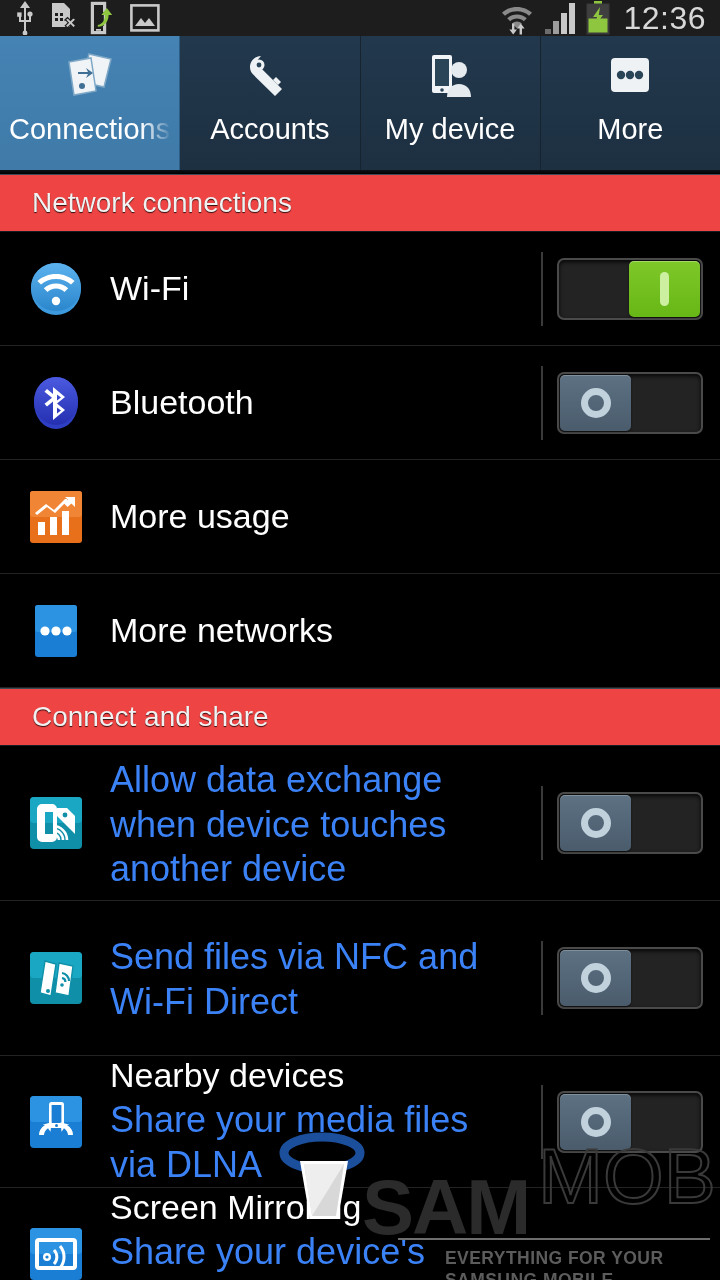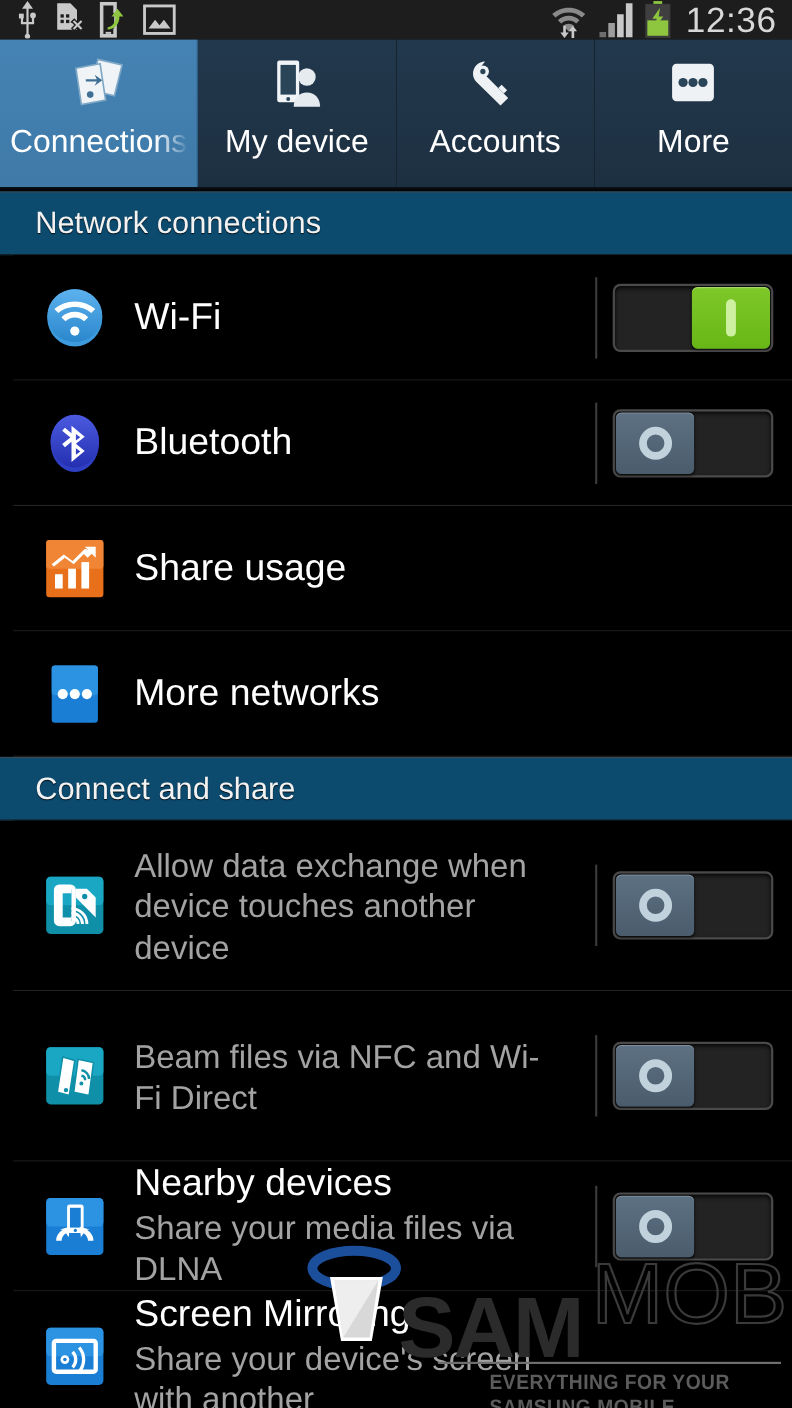--- a/index.html
+++ b/index.html
@@ -45,42 +45,41 @@
   }
   .tab.active .tab-label {
     position:relative; left:0;
     -webkit-mask-image:linear-gradient(90deg,#000 0,#000 82%,rgba(0,0,0,0.25) 97%,rgba(0,0,0,0) 100%);
             mask-image:linear-gradient(90deg,#000 0,#000 82%,rgba(0,0,0,0.25) 97%,rgba(0,0,0,0) 100%);
   }
   .tabbar-shadow { height:4px; background:linear-gradient(#0c1218,#000); }
 
   
   .section {
-    background:#0c4a6e; height:58px;
+    background:#ef4444; height:58px;
     display:flex; align-items:center; padding-left:32px;
     border-bottom:1px solid #161c21;
     box-shadow:inset 0 1px 0 #3c4a55;
   }
   .section-title {
     color:#f2f2f2; font-size:28px; line-height:1;
     text-shadow:0 1px 1px rgba(0,0,0,0.8);
   }
 
   
   .row {
     position:relative; display:flex; align-items:center;
     min-height:114px; padding:0 0 0 24px; background:#000;
     border-bottom:1px solid #232323;
-    margin-left:12px;
   }
   .row.tall { min-height:155px; }
   .row-icon { width:64px; min-width:64px; display:flex; align-items:center; justify-content:center; }
   .row-text { flex:1; padding-left:22px; padding-right:10px; }
   .row-title { color:#ffffff; font-size:34px; line-height:1.12; }
-  .row-sub { color:#a3a3a3; font-size:30px; line-height:1.24; margin-top:4px; max-width:420px; }
+  .row-sub { color:#3b82f6; font-size:36px; line-height:1.24; margin-top:4px; max-width:420px; }
   .row-widget {
     width:196px; min-width:196px; display:flex; align-items:center;
     justify-content:center; align-self:stretch;
   }
   .row-widget::before {
     content:""; width:2px; align-self:center; height:74px;
     background:#3a3a3a; margin-right:14px;
   }
 
   
@@ -230,42 +229,42 @@
             <circle cx="23" cy="36" r="3"></circle>
           </g>
         </svg>
       </span>
       <span class="tab-label">Connections</span>
     </div>
 
     <div class="tab">
       <span class="tab-icon">
         <svg width="62" height="56" viewBox="0 0 62 56">
-          <rect x="13" y="5" width="20" height="38" rx="2" fill="#f0f4f7"></rect>
-          <rect x="16" y="9" width="14" height="27" fill="#2a4458"></rect>
-          <circle cx="23" cy="40" r="1.8" fill="#2a4458"></circle>
-          <circle cx="40" cy="20" r="8" fill="#e6ebef"></circle>
-          <path d="M28 47c0-8 5-13 12-13s12 5 12 13z" fill="#e6ebef"></path>
-        </svg>
-      </span>
-      <span class="tab-label">My device</span>
-    </div>
-
-    <div class="tab">
-      <span class="tab-icon">
-        <svg width="62" height="56" viewBox="0 0 62 56">
           <g fill="#eef2f5">
             <path d="M22 6c-6 0-11 5-11 11 0 3 1.2 5.6 3.2 7.6L36 46l7-7-21.6-21.6c.3-.5.4-1 .4-1.6 0-2-1.6-3.6-3.6-3.6-.6 0-1.2.2-1.7.4L22 6z"></path>
             <circle cx="20" cy="15" r="5.5" fill="#eef2f5"></circle>
             <circle cx="20" cy="15" r="2.4" fill="#2a4458"></circle>
             <path d="M34 30l5 5 3-3-5-5z"></path>
           </g>
         </svg>
       </span>
       <span class="tab-label">Accounts</span>
+    </div>
+
+    <div class="tab">
+      <span class="tab-icon">
+        <svg width="62" height="56" viewBox="0 0 62 56">
+          <rect x="13" y="5" width="20" height="38" rx="2" fill="#f0f4f7"></rect>
+          <rect x="16" y="9" width="14" height="27" fill="#2a4458"></rect>
+          <circle cx="23" cy="40" r="1.8" fill="#2a4458"></circle>
+          <circle cx="40" cy="20" r="8" fill="#e6ebef"></circle>
+          <path d="M28 47c0-8 5-13 12-13s12 5 12 13z" fill="#e6ebef"></path>
+        </svg>
+      </span>
+      <span class="tab-label">My device</span>
     </div>
 
     <div class="tab">
       <span class="tab-icon">
         <svg width="62" height="56" viewBox="0 0 62 56">
           <rect x="12" y="8" width="38" height="34" rx="4" fill="#eef2f5"></rect>
           <g fill="#2a4458">
             <circle cx="22" cy="25" r="4.2"></circle>
               <circle cx="31" cy="25" r="4.2"></circle>
               <circle cx="40" cy="25" r="4.2"></circle>
@@ -345,21 +344,21 @@
         <g fill="#ffffff">
           <rect x="9" y="32" width="7" height="13"></rect>
           <rect x="21" y="27" width="7" height="18"></rect>
           <rect x="33" y="21" width="7" height="24"></rect>
           <path d="M8 25l10-8 8 6 12-12v-2h-2l-11 11-8-6-11 9z"></path>
           <path d="M36 7h10v10l-3.6-3.6L38.6 17 35 13.4l3.8-3.8z"></path>
         </g>
       </svg>
     </div>
     <div class="row-text">
-      <div class="row-title">Share usage</div>
+      <div class="row-title">More usage</div>
     </div>
     <div class="row-widget" style="visibility:hidden"></div>
   </div>
 
   <div class="row">
     <div class="row-icon">
       <svg width="54" height="54" viewBox="0 0 54 54">
         <rect x="6" y="1" width="42" height="52" rx="3" fill="#1a7fd4"></rect>
         <rect x="6" y="1" width="42" height="27" rx="3" fill="#2c93e3"></rect>
         <g fill="#ffffff">
@@ -418,21 +417,21 @@
         </g>
         <g fill="none" stroke="#0f8fa8" stroke-width="2.2">
           <path d="M33 22a8 8 0 0 1 7 8"></path>
           <path d="M33 27a4 4 0 0 1 3.4 4"></path>
         </g>
         <circle cx="33" cy="34" r="1.8" fill="#0f8fa8"></circle>
         <circle cx="19" cy="40" r="2" fill="#0f8fa8"></circle>
       </svg>
     </div>
     <div class="row-text">
-      <div class="row-sub" style="max-width:400px">Beam files via NFC and Wi-Fi Direct</div>
+      <div class="row-sub" style="max-width:400px">Send files via NFC and Wi-Fi Direct</div>
     </div>
     <div class="row-widget">
       <div class="sw off">
         <div class="sw-knob">
             <div class="knob-o"></div>
           </div>
       </div>
     </div>
   </div>
 

